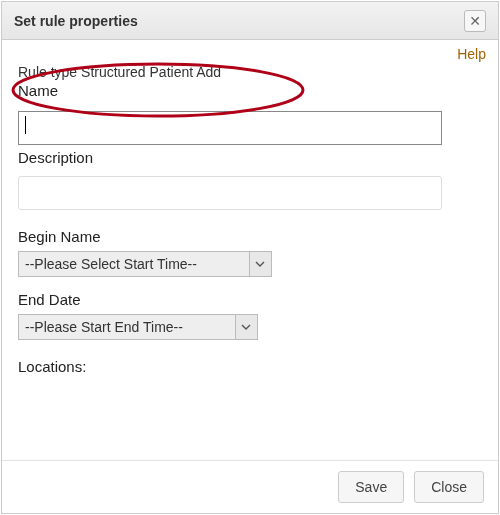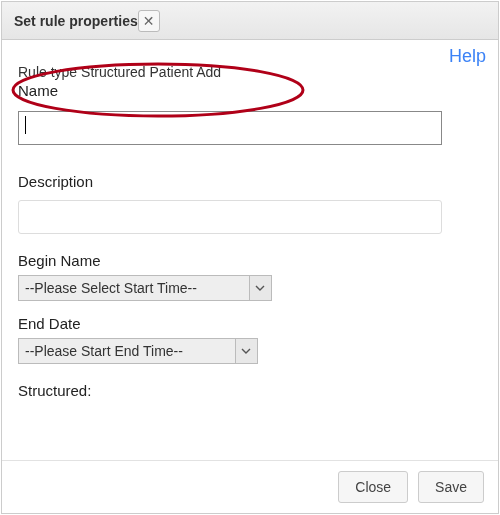--- a/index.html
+++ b/index.html
@@ -18,21 +18,21 @@
     display: flex;
     flex-direction: column;
     background: #fff;
   }
   .titlebar {
     background: linear-gradient(#f2f2f2, #e6e6e6);
     border-bottom: 1px solid #ccc;
     padding: 8px 12px;
     display: flex;
     align-items: center;
-    justify-content: flex-start;
+    justify-content: space-between;
     height: 38px;
   }
   .titlebar-title {
     font-weight: bold;
     font-size: 14px;
     color: #333;
   }
   .titlebar-close {
     width: 22px; height: 22px;
     border: 1px solid #bbb;
@@ -53,22 +53,22 @@
   .body-scroll {
     position: absolute;
     top: 0; left: 0; right: 0; bottom: 0;
     overflow-y: scroll;
     padding: 10px 16px 10px 16px;
   }
   .help-link {
     position: absolute;
     top: 6px;
     right: 12px;
-    font-size: 18px;
-    color: #3b82f6;
+    font-size: 14px;
+    color: #a16207;
     cursor: pointer;
     z-index: 3;
     text-align: right;
   }
   .circle-overlay {
     position: absolute;
     top: 20px;
     left: 6px;
     width: 300px;
     height: 60px;
@@ -80,21 +80,21 @@
     font-size: 14px;
     color: #333;
   }
   .form-label {
     font-weight: normal;
     font-size: 15px;
     color: #222;
     margin-top: 2px;
     margin-bottom: 12px;
   }
-  .label-desc { margin-top: 28px; margin-bottom: 10px; }
+  .label-desc { margin-top: 4px; margin-bottom: 10px; }
   .label-begin { margin-top: 18px; margin-bottom: 6px; }
   .label-end { margin-top: 14px; margin-bottom: 6px; }
   .label-loc { margin-top: 18px; margin-bottom: 6px; }
   .input-name {
     width: 424px;
     height: 34px;
     border: 1px solid #888;
     padding: 4px 6px;
     font-size: 14px;
     margin-top: 6px;
@@ -209,24 +209,24 @@
       <div class="form-label label-end">End Date</div>
       <div class="select-wrap">
         <span class="select-text">--Please Start End Time--</span>
         <span class="select-arrow-box">
           <svg width="10" height="10" viewBox="0 0 10 10">
               <path d="M1 3 L5 7 L9 3" fill="none" stroke="#555" stroke-width="1.4"></path>
             </svg>
         </span>
       </div>
 
-      <div class="form-label label-loc">Structured:</div>
+      <div class="form-label label-loc">Locations:</div>
 
       <div style="height:40px"></div>
     </div>
   </div>
 
   <div class="footer">
+    <button class="btn">Save</button>
     <button class="btn">Close</button>
-    <button class="btn">Save</button>
   </div>
 
 </div>
 
 </body></html>

